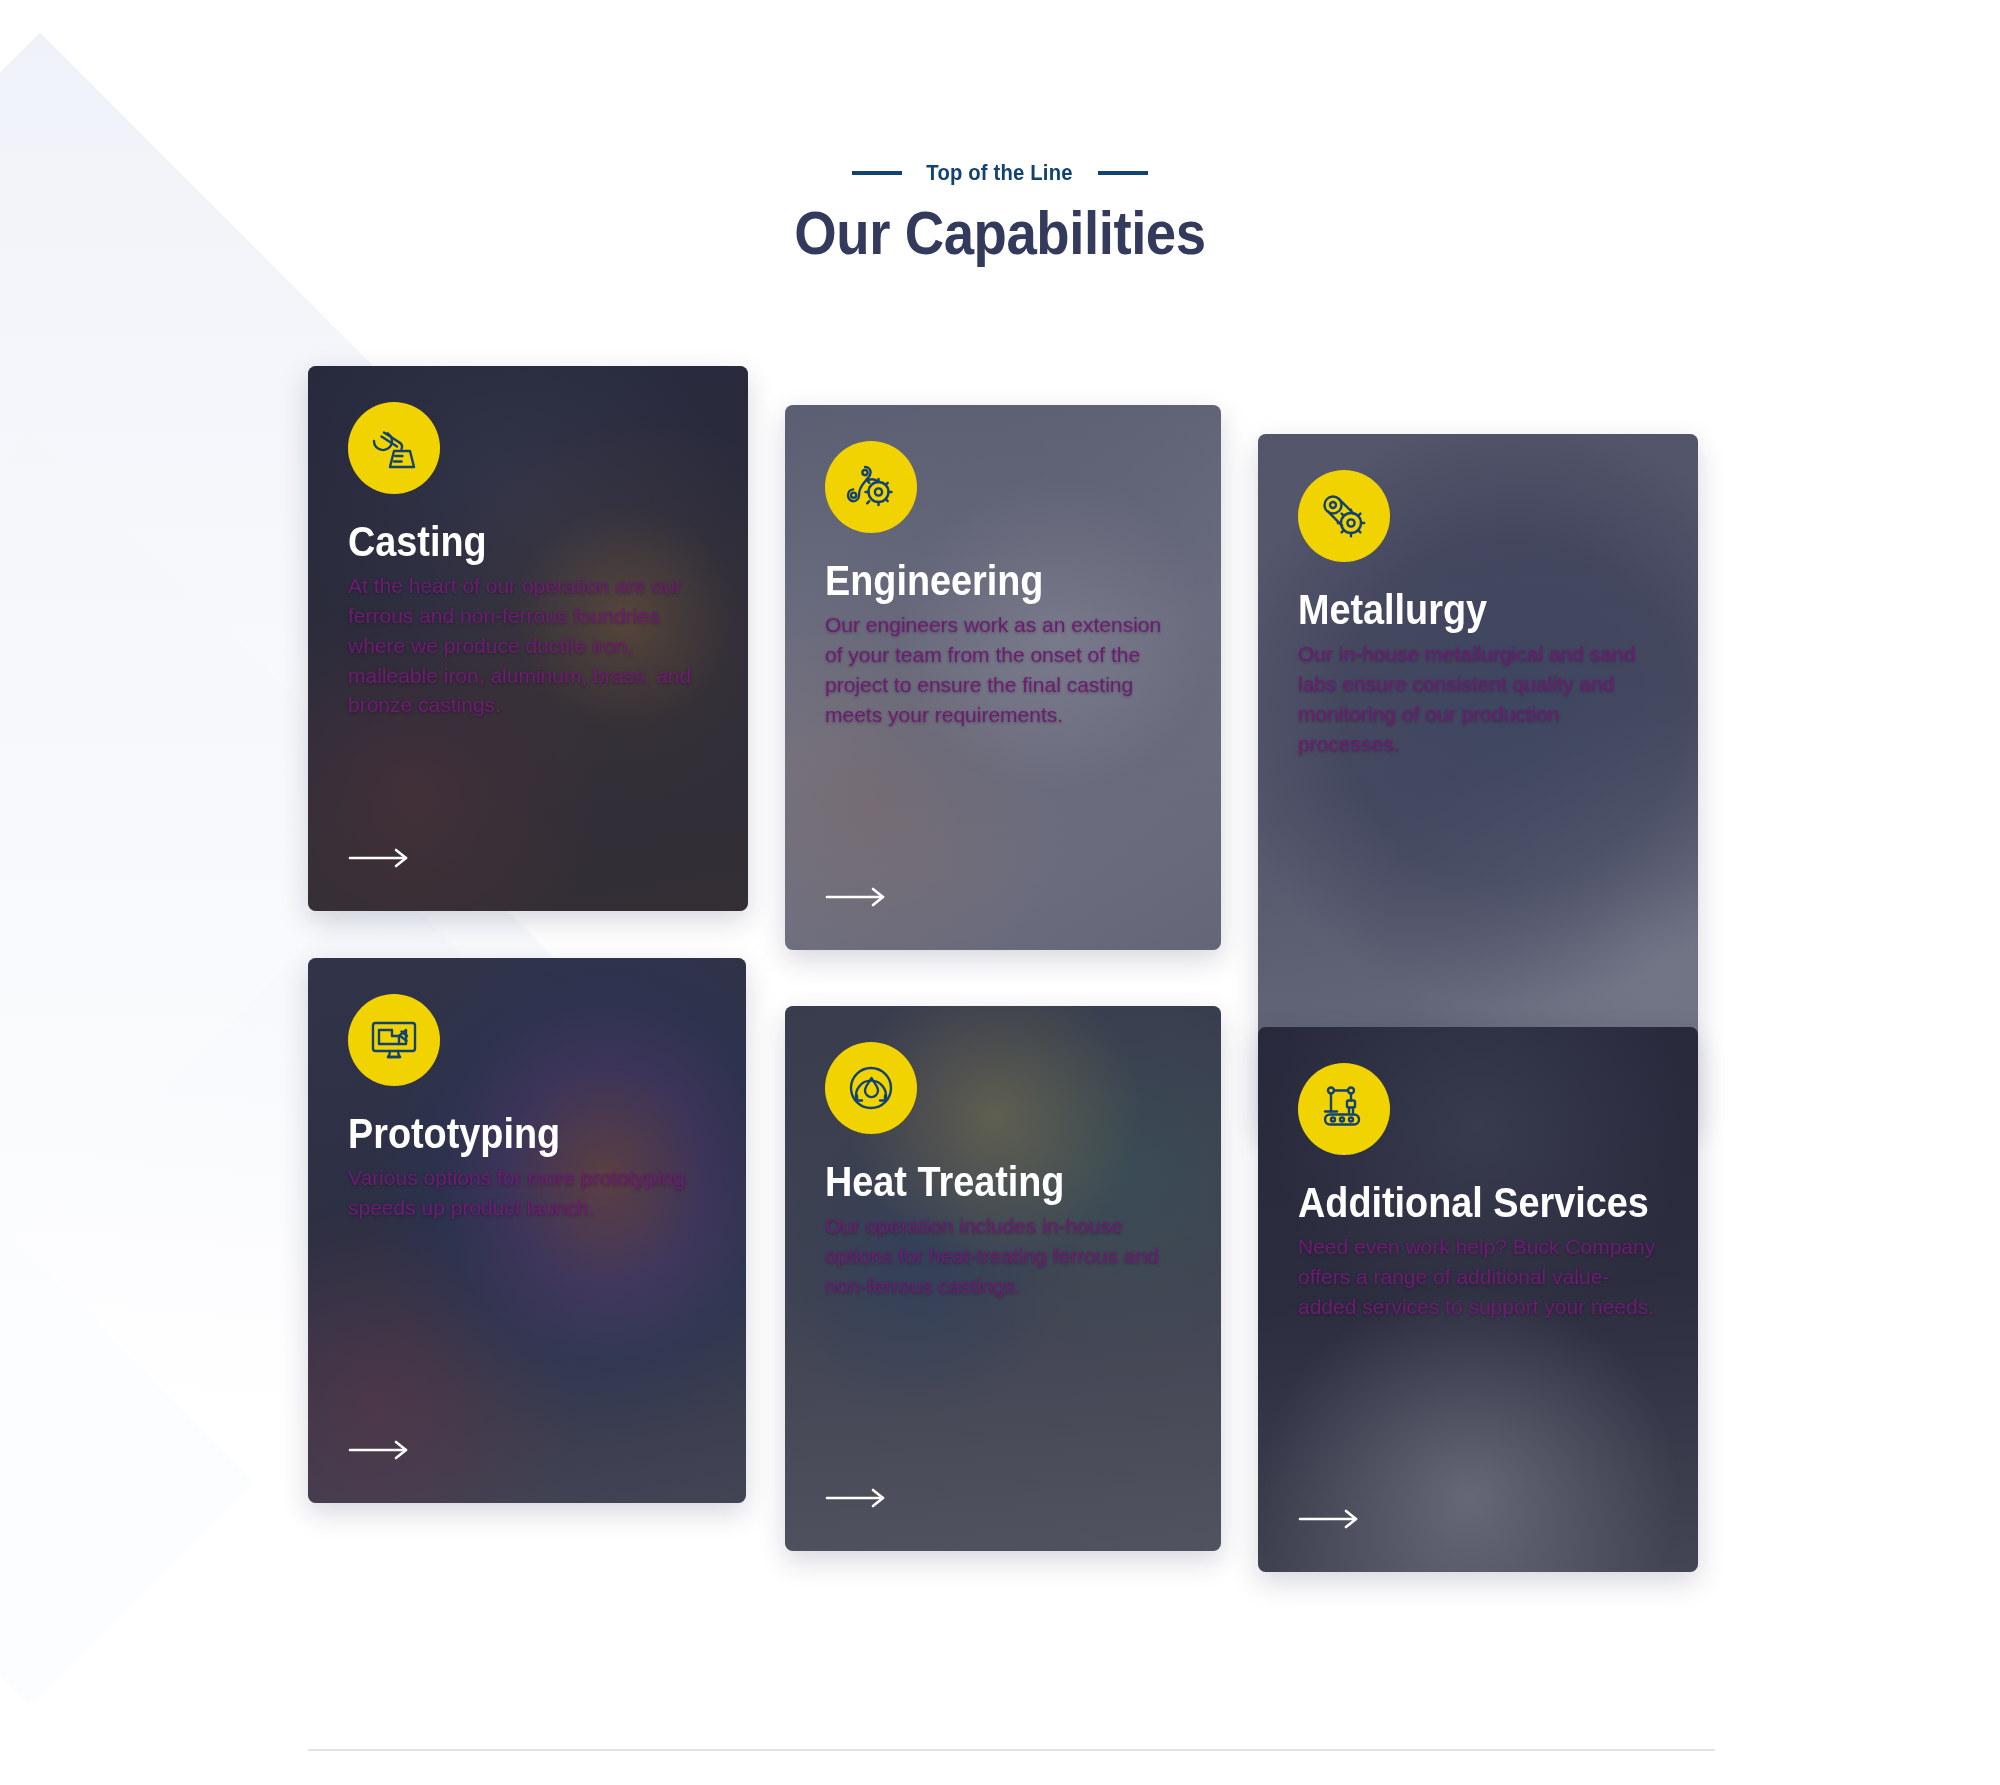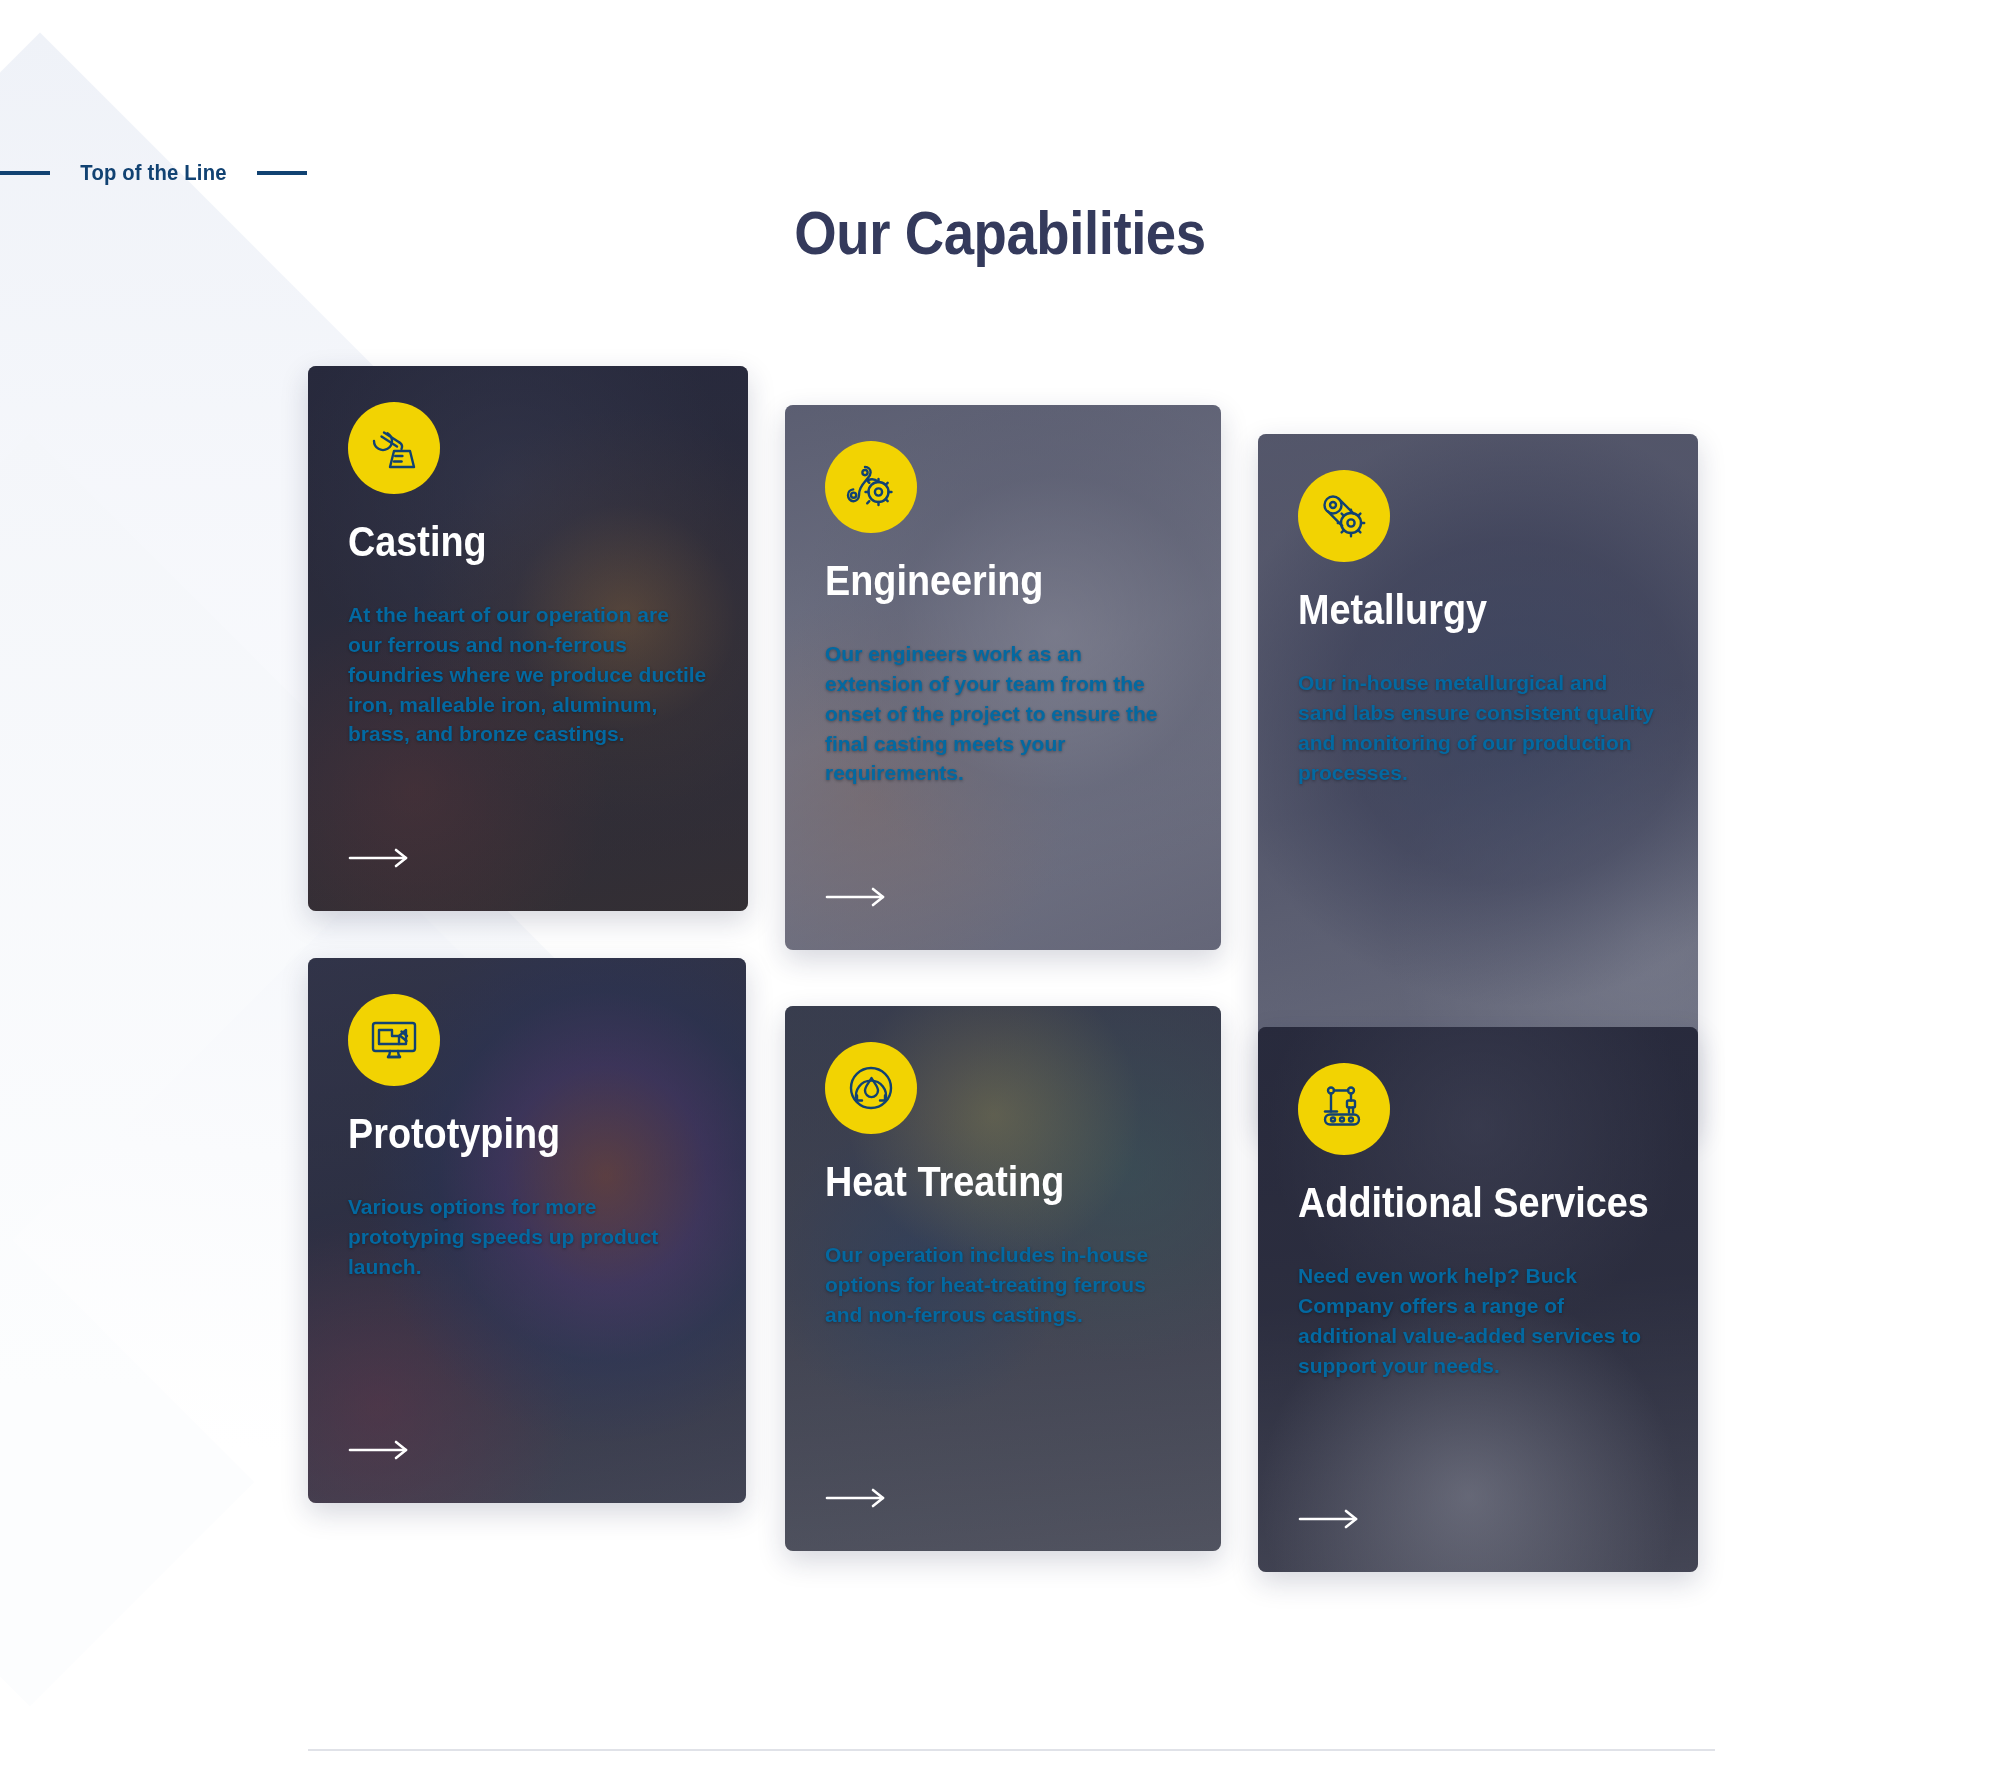--- a/index.html
+++ b/index.html
@@ -55,22 +55,22 @@
   
   .section-header {
     position: absolute;
     left: 0; right: 0;
     top: 160px;
     text-align: center;
   }
   .eyebrow-row {
     display: flex;
     align-items: center;
-    justify-content: flex-start;
-    gap: 24px;
+    justify-content: center;
+    gap: 18px;
   }
   .eyebrow-rule {
     width: 50px;
     height: 4px;
     background: #114272;
   }
   .eyebrow-text {
     font-family: "Liberation Sans Narrow", "Liberation Sans", sans-serif;
     font-weight: 700;
     font-size: 22px;
@@ -140,25 +140,25 @@
     font-weight: 700;
     font-size: 42px;
     line-height: 1.05;
     color: #ffffff;
     transform: scaleX(0.9);
     transform-origin: left center;
     white-space: nowrap;
   }
 
   .card-desc {
-    margin-top: 36px;
+    margin-top: 7px;
     font-size: 21px;
-    font-weight: 700;
+    font-weight: 400;
     line-height: 1.42;
-    color: #0369a1;
+    color: #701a75;
     text-shadow: 0 1px 3px rgba(0,0,0,0.35);
   }
 
   .card-arrow {
     position: absolute;
     left: 40px;
     bottom: 42px;
     width: 62px;
     height: 22px;
   }

